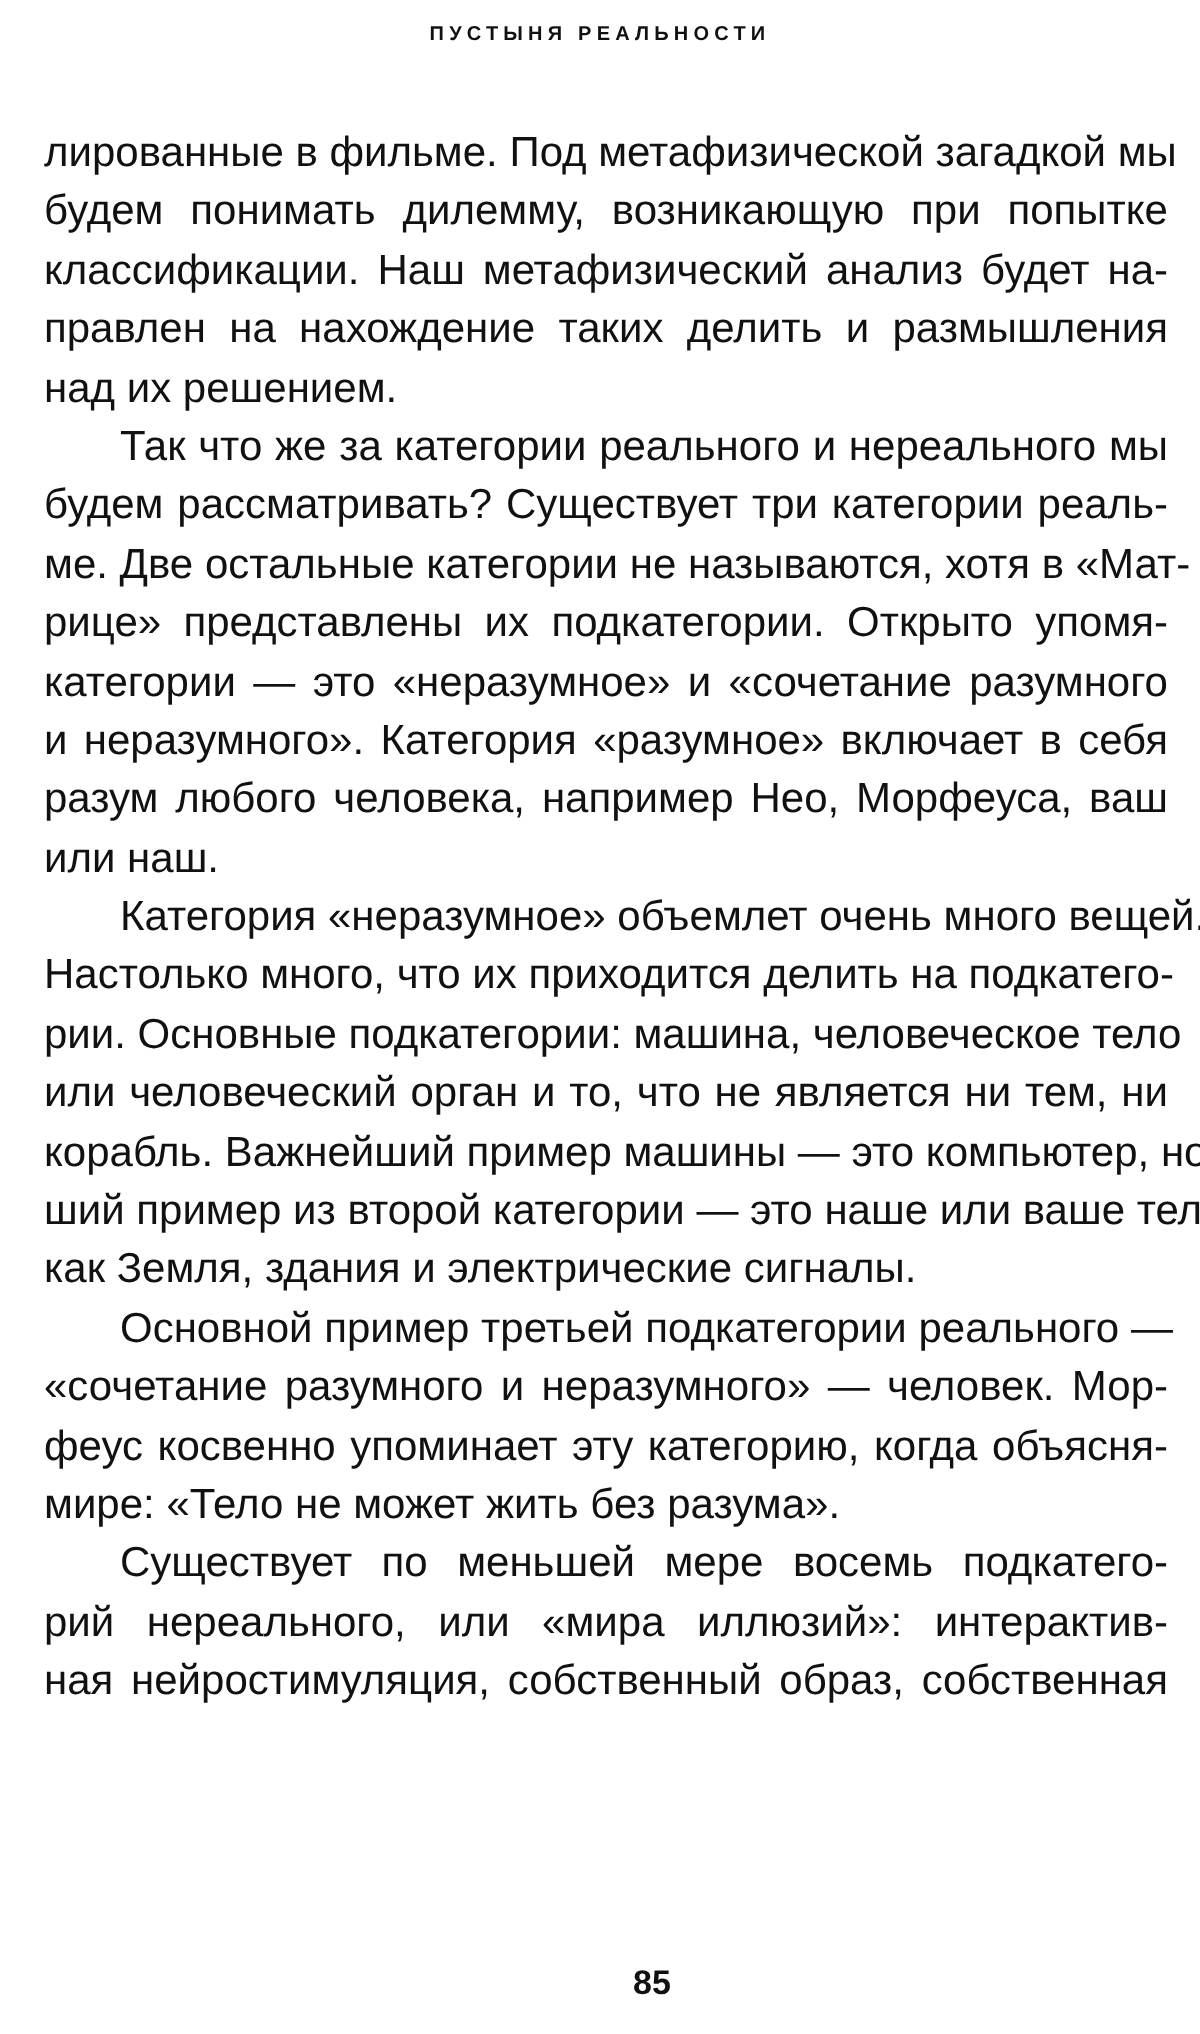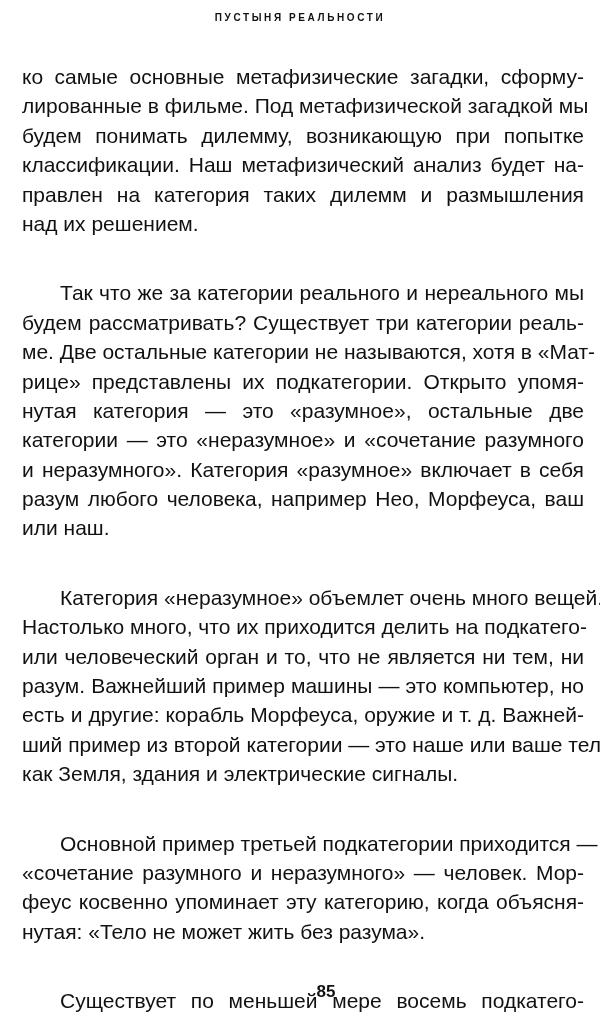--- a/index.html
+++ b/index.html
@@ -8,56 +8,54 @@
     position: absolute; top: 12px; left: 0; width: 600px; text-align: center;
     font-family: "Liberation Sans", sans-serif; font-weight: bold; font-size: 10px;
     letter-spacing: 2.6px;
   }
   .body-text {
     position: absolute; top: 62px; left: 22px; width: 562px;
     font-family: "Liberation Sans", sans-serif; font-size: 21px; line-height: 29.4px;
   }
   .line { display: block; white-space: nowrap; text-align: justify; text-align-last: justify; height: 29.4px; }
   .line.last { text-align-last: left; }
-  .line.indent { padding-left: 38px; margin-top: 40px; }
+  .line.indent { padding-left: 38px; }
   .page-number {
     position: absolute; top: 982px; left: 0; width: 600px; text-align: center;
     font-family: Liberation Sans, sans-serif; font-weight: bold; font-size: 17px; padding-left: 26px;
   }
 </style>
 </head>
 <body>
 
 <div class="running-head">ПУСТЫНЯ РЕАЛЬНОСТИ</div>
 
 <div class="body-text" id="body-text">
-    <span class="line">ко самые основные метафизические загадки, сформу-</span>
     <span class="line">лированные в фильме. Под метафизической загадкой мы</span>
     <span class="line">будем понимать дилемму, возникающую при попытке</span>
     <span class="line">классификации. Наш метафизический анализ будет на-</span>
-    <span class="line">правлен на категория таких дилемм и размышления</span>
+    <span class="line">правлен на нахождение таких делить и размышления</span>
     <span class="line last">над их решением.</span>
     <span class="line indent">Так что же за категории реального и нереального мы</span>
     <span class="line">будем рассматривать? Существует три категории реаль-</span>
     <span class="line">ме. Две остальные категории не называются, хотя в «Мат-</span>
     <span class="line">рице» представлены их подкатегории. Открыто упомя-</span>
-    <span class="line">нутая категория — это «разумное», остальные две</span>
     <span class="line">категории — это «неразумное» и «сочетание разумного</span>
     <span class="line">и неразумного». Категория «разумное» включает в себя</span>
     <span class="line">разум любого человека, например Нео, Морфеуса, ваш</span>
     <span class="line last">или наш.</span>
     <span class="line indent">Категория «неразумное» объемлет очень много вещей.</span>
     <span class="line">Настолько много, что их приходится делить на подкатего-</span>
+    <span class="line">рии. Основные подкатегории: машина, человеческое тело</span>
     <span class="line">или человеческий орган и то, что не является ни тем, ни</span>
-    <span class="line">разум. Важнейший пример машины — это компьютер, но</span>
-    <span class="line">есть и другие: корабль Морфеуса, оружие и т. д. Важней-</span>
+    <span class="line">корабль. Важнейший пример машины — это компьютер, но</span>
     <span class="line">ший пример из второй категории — это наше или ваше тело,</span>
     <span class="line last">как Земля, здания и электрические сигналы.</span>
-    <span class="line indent">Основной пример третьей подкатегории приходится —</span>
+    <span class="line indent">Основной пример третьей подкатегории реального —</span>
     <span class="line">«сочетание разумного и неразумного» — человек. Мор-</span>
     <span class="line">феус косвенно упоминает эту категорию, когда объясня-</span>
-    <span class="line last">нутая: «Тело не может жить без разума».</span>
+    <span class="line last">мире: «Тело не может жить без разума».</span>
     <span class="line indent">Существует по меньшей мере восемь подкатего-</span>
     <span class="line">рий нереального, или «мира иллюзий»: интерактив-</span>
     <span class="line">ная нейростимуляция, собственный образ, собственная</span>
   </div>
 
 <div class="page-number">85</div>
 
 </body></html>

